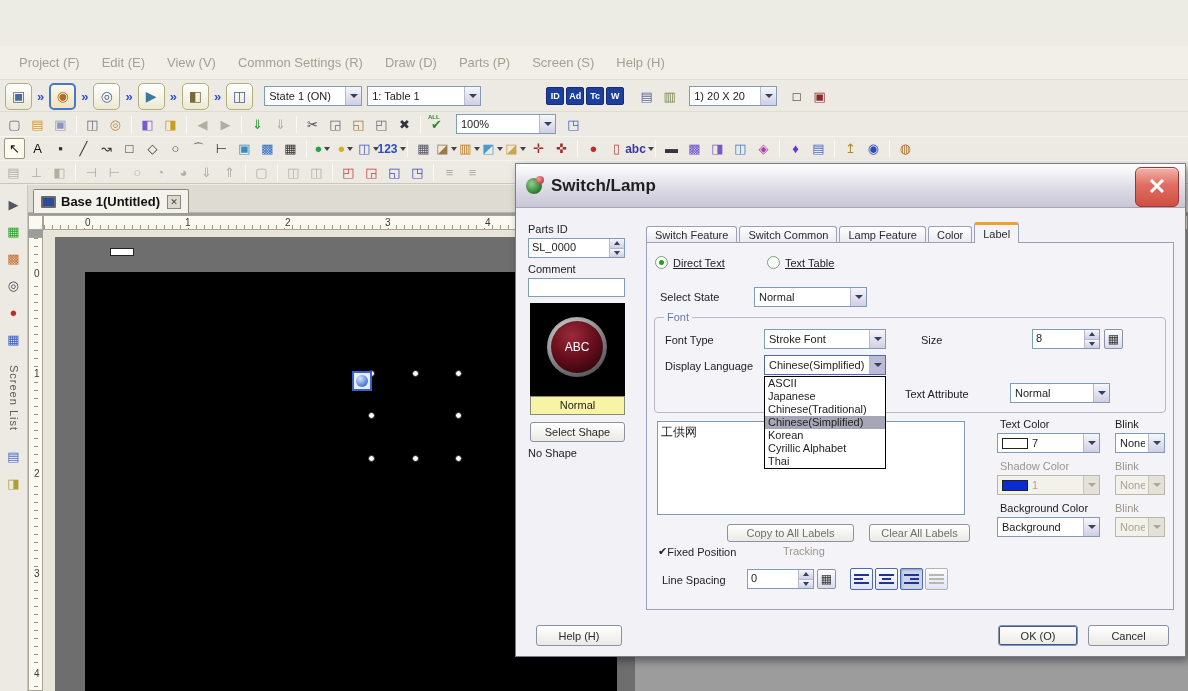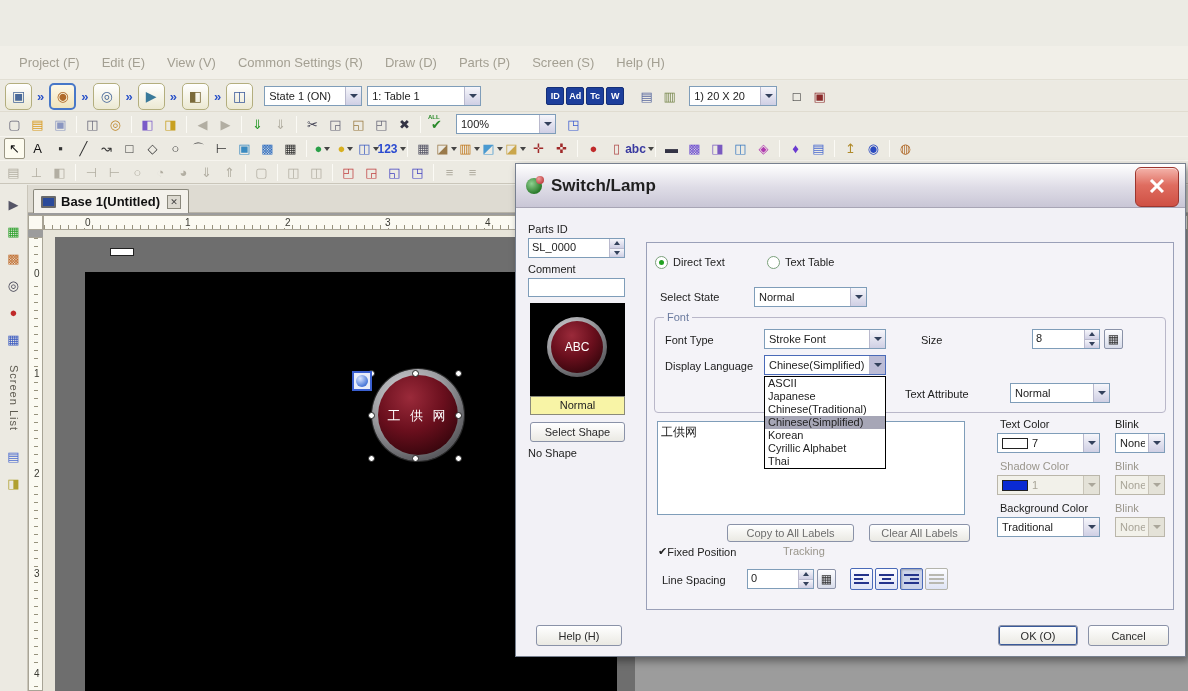--- a/index.html
+++ b/index.html
@@ -142,21 +142,21 @@
   .xbtn { position:absolute; border:1px solid #8a92a8; border-radius:3px;
     background:linear-gradient(#ffffff,#eae9e3); font-size:11px; color:#2a2a2a;
     display:flex; align-items:center; justify-content:center; cursor:pointer; }
   .xbtn.graytext { color:#6e6e6e; }
   .xbtn.def { box-shadow:0 0 0 1px #3a5a9a inset; }
 
   .cbrow { position:absolute; display:flex; align-items:center; cursor:pointer; }
   .cbrow.dis .cbox { border-color:#bab6aa; background:#f2f1ea; color:transparent; }
   .cbrow.dis .clab { color:#9a968c; }
   .clab { font-size:11px; }
-  .rdrow { position:absolute; display:flex; align-items:flex-start; cursor:pointer; }
+  .rdrow { position:absolute; display:flex; align-items:flex-end; cursor:pointer;text-decoration:underline; }
   .rdot { width:13px; height:13px; border-radius:50%; border:1px solid #7ba07b; background:#fff;
     margin-right:5px; position:relative; flex:0 0 auto; }
   .rdrow.sel .rdot::after { content:""; position:absolute; left:3px; top:3px; width:5px; height:5px;
     border-radius:50%; background:#21a121; }
 
   .dtabs { position:absolute; left:130px; top:17px; height:18px; display:flex; align-items:flex-end; }
   .dtab { height:17px; line-height:16px; padding:0 8px; font-size:11px; border:1px solid #9aa0b8;
     border-bottom:none; border-radius:3px 3px 0 0; background:linear-gradient(#ffffff,#e9e8f0);
     margin-right:2px; cursor:pointer; color:#2a2a2a; }
   .dtab.act { height:21px; line-height:19px; border-top:3px solid #f0a030; background:#f4f3f8;
@@ -612,24 +612,20 @@
         <span class="rnum" style="top: 330px; left: 4px;">3</span>
         <span class="rnum" style="top: 430px; left: 4px;">4</span>
       </div>
     <div class="lightstrip-h"></div>
     <div class="lightstrip-v"></div>
 
     <div class="screen-margin"></div>
     <div class="screen-black"></div>
     <div class="canvas-dash"></div>
 
-    <div class="lamp">
-      <div class="inner"></div>
-      <div class="lbl">工 供 网</div>
-    </div>
     <span class="handle" style="left:340px; top:185px"></span>
     <span class="handle" style="left:384px; top:185px"></span>
     <span class="handle" style="left:427px; top:185px"></span>
     <span class="handle" style="left:340px; top:227px"></span>
     <span class="handle" style="left:427px; top:227px"></span>
     <span class="handle" style="left:340px; top:270px"></span>
     <span class="handle" style="left:384px; top:270px"></span>
     <span class="handle" style="left:427px; top:270px"></span>
     <span class="magbadge">
         <i></i>
@@ -663,20 +659,27 @@
         </div>
       </div>
       <div class="statebar">Normal</div>
 
       <div class="xbtn" style="left:14px; top:214px; width:95px; height:20px">Select Shape</div>
       <div class="cbrow" style="left:12px; top:239px">
         <span class="cbox"></span>
         <span class="clab">No Shape</span>
       </div>
 
+      <div class="dtabs">
+          <span class="dtab">Switch Feature</span>
+          <span class="dtab">Switch Common</span>
+          <span class="dtab">Lamp Feature</span>
+          <span class="dtab">Color</span>
+          <span class="dtab act">Label</span>
+        </div>
 
       <div class="dpanel">
 
         <div class="rdrow sel" style="left:8px; top:13px">
           <span class="rdot"></span>
           <span class="clab">Direct Text</span>
         </div>
         <div class="rdrow" style="left:120px; top:13px">
           <span class="rdot"></span>
           <span class="clab">Text Table</span>
@@ -749,21 +752,21 @@
           <span class="carr"></span>
         </span>
         <span class="lblt dim" style="left:468px; top:217px">Blink</span>
         <span class="combo cdis" style="position:absolute; left:468px; top:232px; width:50px">
           <span class="cv">None</span>
           <span class="carr"></span>
         </span>
 
         <span class="lblt" style="left:353px; top:259px">Background Color</span>
         <span class="combo" style="position:absolute; left:350px; top:274px; width:103px">
-          <span class="cv">Traditional</span>
+          <span class="cv">Background</span>
           <span class="carr"></span>
         </span>
         <span class="lblt dim" style="left:468px; top:259px">Blink</span>
         <span class="combo cdis" style="position:absolute; left:468px; top:274px; width:50px">
           <span class="cv">None</span>
           <span class="carr"></span>
         </span>
 
         <div class="xbtn graytext" style="left:80px; top:281px; width:127px; height:18px">Copy to All Labels</div>
         <div class="xbtn graytext" style="left:222px; top:281px; width:101px; height:18px">Clear All Labels</div>

